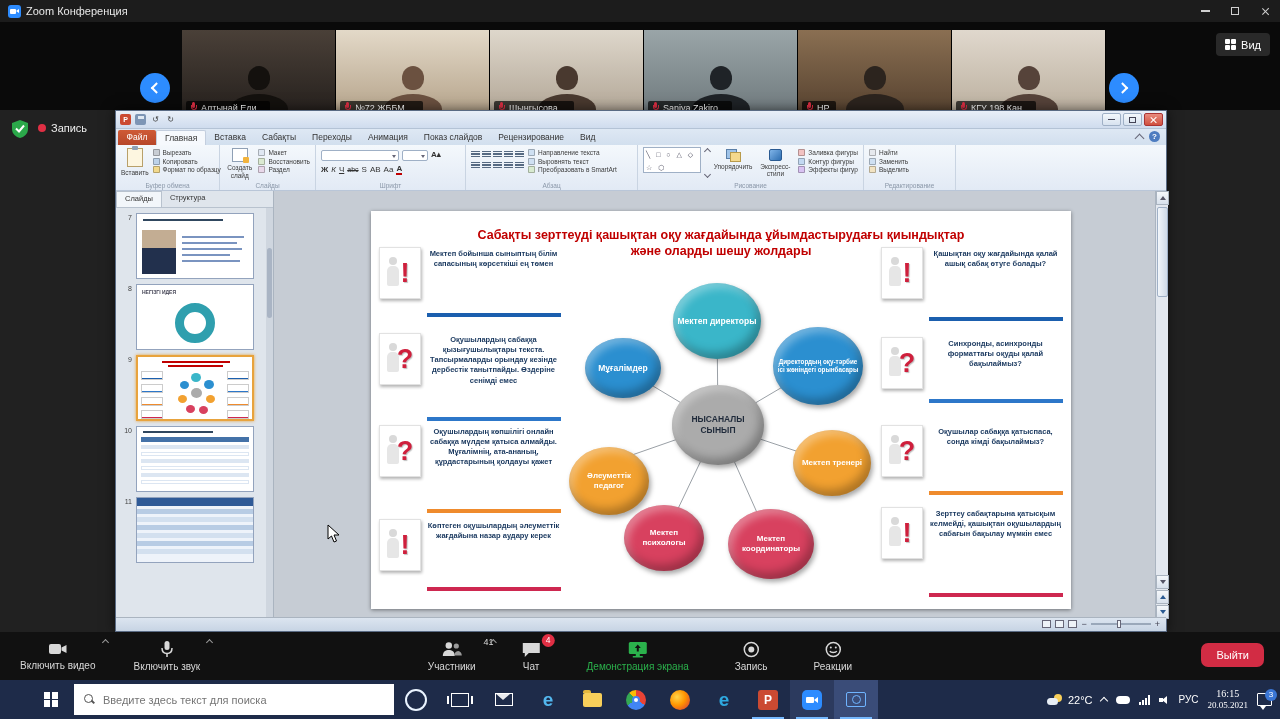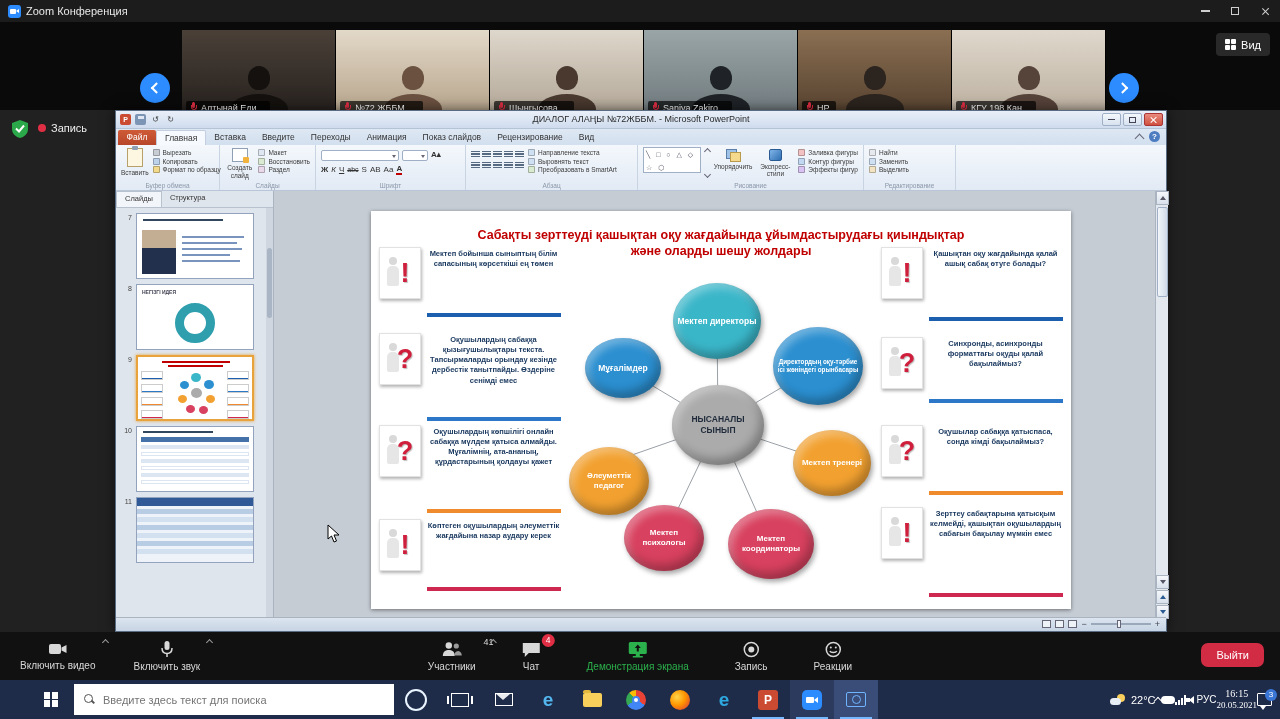--- a/index.html
+++ b/index.html
@@ -208,21 +208,21 @@
   .folder-ic::before { content:''; position:absolute; left:0; top:-3px; width:8px; height:3px; background:#e4b83e; border-radius:2px 2px 0 0; }
   .chrome-ic { width:20px; height:20px; border-radius:50%; background:conic-gradient(#ea4335 0 33%, #4285f4 33% 66%, #34a853 66% 88%, #fbbc05 88% 100%); position:relative; }
   .chrome-ic::after { content:''; position:absolute; left:6px; top:6px; width:8px; height:8px; border-radius:50%; background:#fff; border:2px solid #4285f4; box-sizing:border-box; }
   .ff-ic { width:20px; height:20px; border-radius:50%; background:radial-gradient(circle at 35% 35%, #ffd54a, #ff9500 45%, #e1532a 80%); }
   .ppt-tic { width:20px; height:20px; border-radius:3px; background:#cb4a32; color:#fff; font-size:12px; font-weight:bold; text-align:center; line-height:20px; }
   .zoom-tic { width:20px; height:20px; border-radius:5px; background:#2d8cff; position:relative; }
   .zoom-tic::before { content:''; position:absolute; left:4px; top:7px; width:8px; height:6px; background:#fff; border-radius:1px; }
   .zoom-tic::after { content:''; position:absolute; left:12px; top:7px; border-top:3px solid transparent; border-bottom:3px solid transparent; border-right:4px solid #fff; }
   .cam-tic { width:20px; height:15px; border:1.8px solid #6fb4ff; border-radius:2px; position:relative; }
   .cam-tic::before { content:''; position:absolute; left:5px; top:2px; width:7px; height:7px; border:1.8px solid #6fb4ff; border-radius:50%; }
-  #tray { margin-left:auto; display:flex; align-items:center; gap:0; padding-right:8px; color:#fff; }
+  #tray { margin-left:auto; display:flex; align-items:center; gap:9px; padding-right:8px; color:#fff; }
   .weather { display:flex; align-items:center; gap:5px; font-size:11px; }
   .suncloud { position:relative; width:16px; height:12px; }
   .suncloud::before { content:''; position:absolute; left:7px; top:0; width:8px; height:8px; border-radius:50%; background:#f8cf5a; }
   .suncloud::after { content:''; position:absolute; left:0; top:4px; width:11px; height:7px; border-radius:4px; background:#e8eef5; }
   .tray-chev { width:6px; height:6px; border-left:1.6px solid #fff; border-top:1.6px solid #fff; transform:rotate(45deg); margin-top:3px; }
   .spk { width:10px; height:10px; position:relative; }
   .spk::before { content:''; position:absolute; left:0; top:3px; width:4px; height:4px; background:#fff; }
   .spk::after { content:''; position:absolute; left:3px; top:1px; border-top:4px solid transparent; border-bottom:4px solid transparent; border-right:5px solid #fff; }
   .net { display:flex; align-items:flex-end; gap:1px; height:10px; }
   .net i { width:2px; background:#fff; } .net i:nth-child(1){height:3px} .net i:nth-child(2){height:5px} .net i:nth-child(3){height:7px} .net i:nth-child(4){height:10px}
@@ -356,39 +356,38 @@
     </div>
 
     <div id="ppt">
       <div id="ppt-tb">
         <div id="qat">
           <span class="qi ppt-ic">P</span>
           <span class="qi save-ic"></span>
           <span class="qi">↺</span>
           <span class="qi">↻</span>
         </div>
-        <div id="ppt-title">ДИАЛОГ АЛАҢЫ №72ЖББМ. - Microsoft PowerPoint</div>
         <div id="ppt-ctrls">
           <span class="pbtn">
               <span class="ic-min"></span>
             </span>
           <span class="pbtn">
               <span class="ic-max"></span>
             </span>
           <span class="pbtn close">
               <span class="ic-x"></span>
             </span>
         </div>
       </div>
 
       <div id="ppt-tabs">
         <span class="ftab">Файл</span>
         <span class="rtab active">Главная</span>
         <span class="rtab">Вставка</span>
-        <span class="rtab">Введите</span>
+        <span class="rtab">Сабақты</span>
         <span class="rtab">Переходы</span>
         <span class="rtab">Анимация</span>
         <span class="rtab">Показ слайдов</span>
         <span class="rtab">Рецензирование</span>
         <span class="rtab">Вид</span>
       </div>
       <div id="tabs-right">
         <span class="minrib-ic"></span>
         <span class="help-ic">?</span>
       </div>

